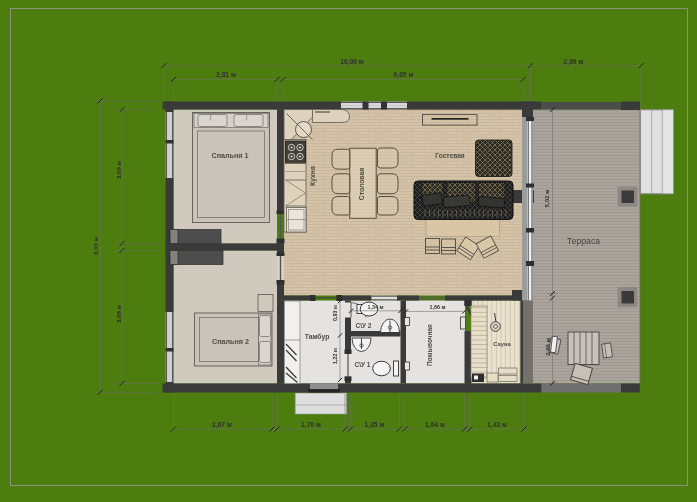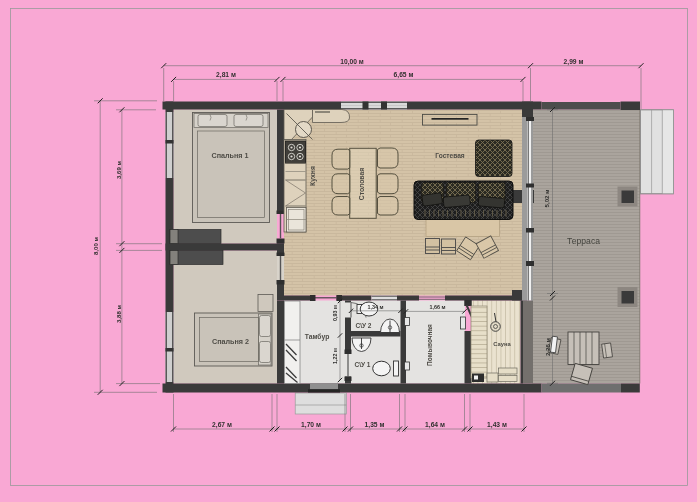--- a/index.html
+++ b/index.html
@@ -1,16 +1,16 @@
 <!DOCTYPE html>
 <html><head>
 <meta charset="utf-8">
 <style>
 html,body{margin:0;padding:0;background:#fff;}
-#page{position:relative;width:697px;height:502px;background:#f9a8d4;overflow:hidden;}
+#page{position:relative;width:697px;height:502px;background:#4d7c0f;overflow:hidden;}
 svg{position:absolute;top:0;left:0;}
 text{font-family:"Liberation Sans",sans-serif;}
 .dim{font-size:6.7px;font-weight:bold;fill:#31312f;}
 .rm{font-size:7.2px;font-weight:bold;fill:#4e4c46;}
 </style>
 </head>
 <body>
 <div id="page">
 <svg width="697" height="502" viewBox="0 0 697 502">
 <defs>

